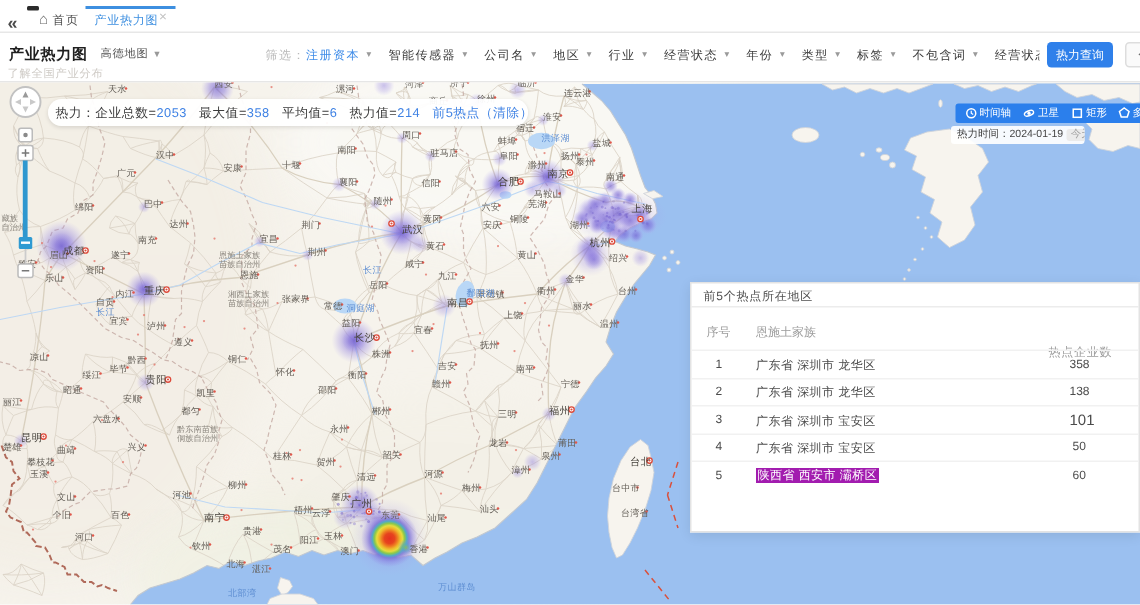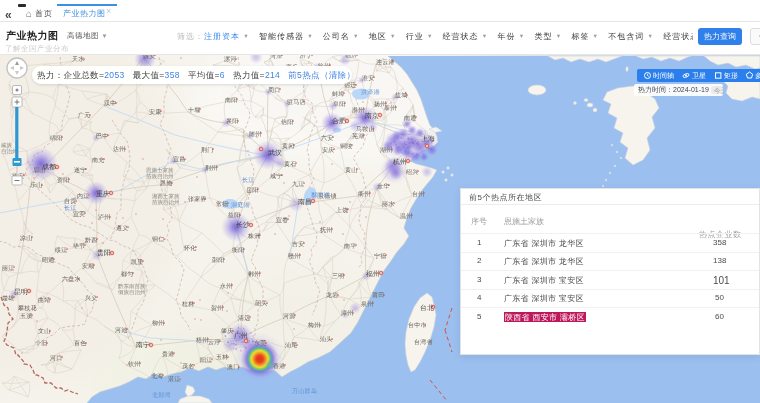--- a/index.html
+++ b/index.html
@@ -1705,14 +1705,14 @@
   <div class="abs" style="left:0;top:81px;width:100%;border-top:1px solid #f1f1f1"></div>
   <div class="abs" style="left:16px;top:86px;font-size:8px;color:#4b4b4b">3</div>
   <div class="abs" style="left:43px;top:86px;font-size:8px;color:#4b4b4b;letter-spacing:0.3px">广东省 深圳市 宝安区</div>
   <div class="abs" style="left:252px;top:86px;font-size:10px;color:#4b4b4b">101</div>
   <div class="abs" style="left:0;top:100px;width:100%;border-top:1px solid #f1f1f1"></div>
   <div class="abs" style="left:16px;top:104px;font-size:8px;color:#4b4b4b">4</div>
   <div class="abs" style="left:43px;top:104px;font-size:8px;color:#4b4b4b;letter-spacing:0.3px">广东省 深圳市 宝安区</div>
   <div class="abs" style="left:254px;top:104px;font-size:8px;color:#4b4b4b">50</div>
   <div class="abs" style="left:0;top:118px;width:100%;border-top:1px solid #f1f1f1"></div>
   <div class="abs" style="left:16px;top:123px;font-size:8px;color:#4b4b4b">5</div>
-  <div class="abs" style="left:43px;top:122px;font-size:8px;color:#fff;letter-spacing:0.3px"><span style="background:#be185d;padding:0.5px 1px">陕西省 西安市 灞桥区</span></div>
+  <div class="abs" style="left:43px;top:122px;font-size:8px;color:#fff;letter-spacing:0.3px"><span style="background:#a21caf;padding:0.5px 1px">陕西省 西安市 灞桥区</span></div>
   <div class="abs" style="left:254px;top:123px;font-size:8px;color:#4b4b4b">60</div>
 </div>
 </body></html>

